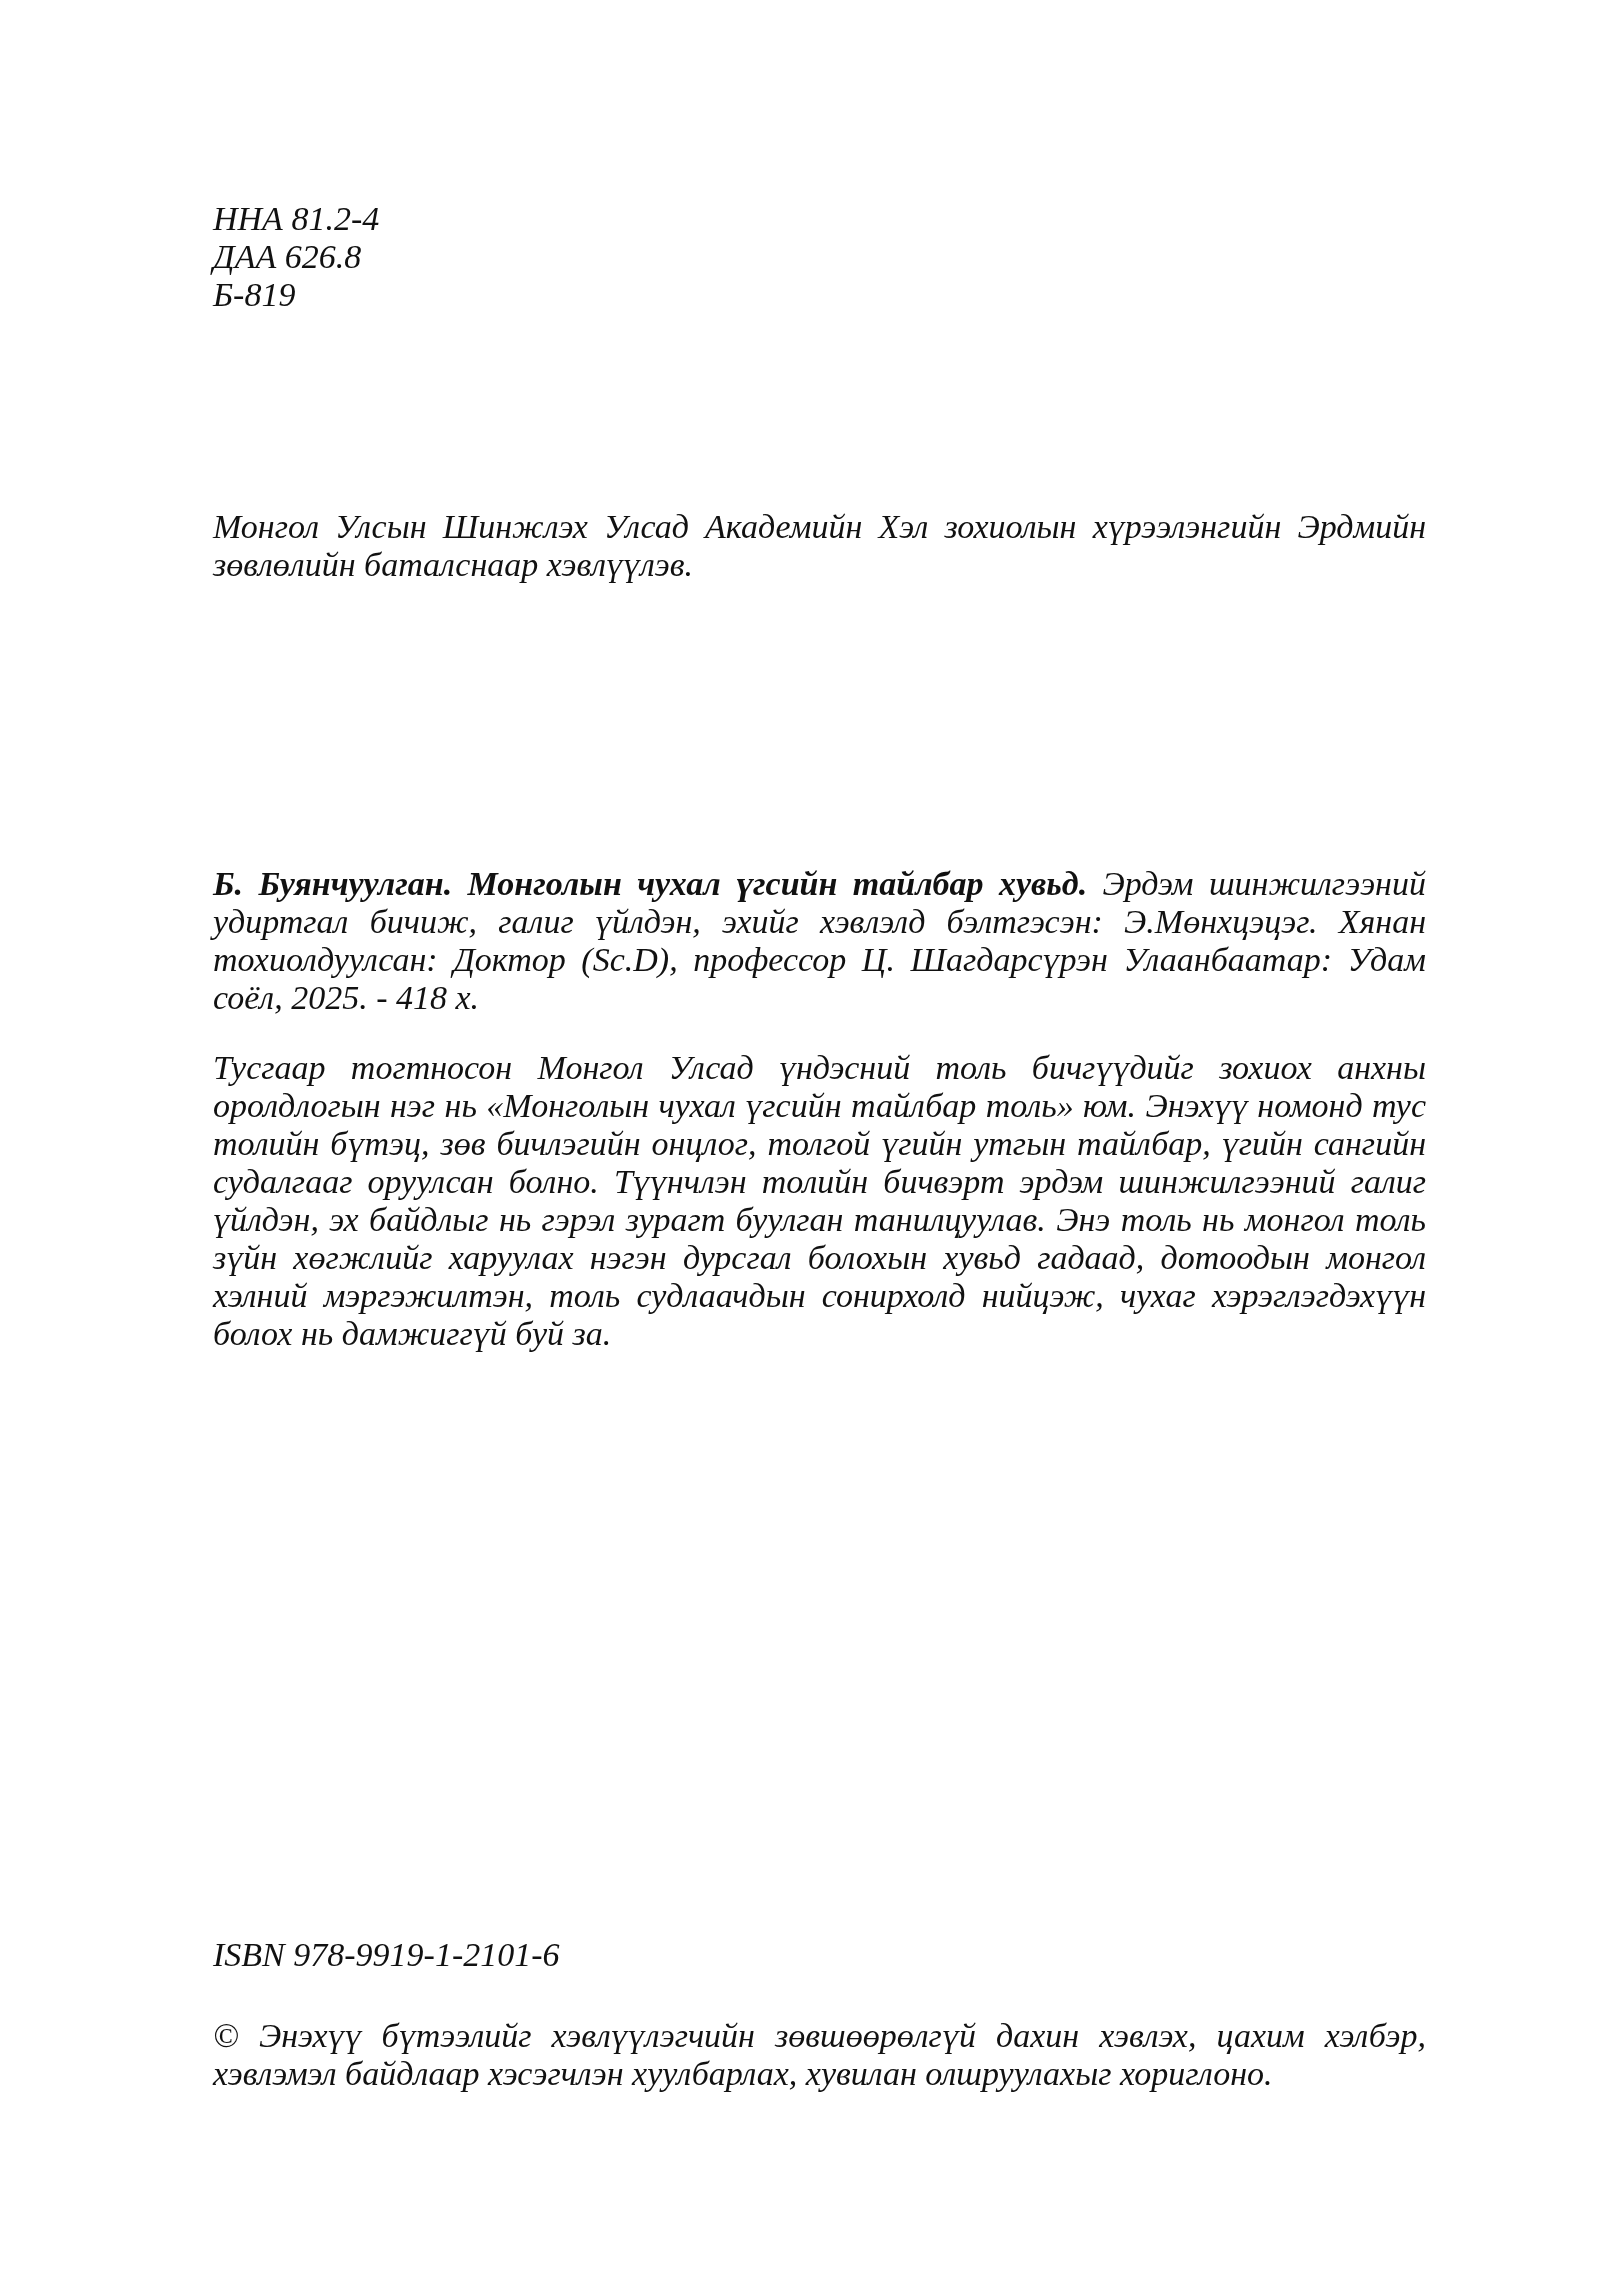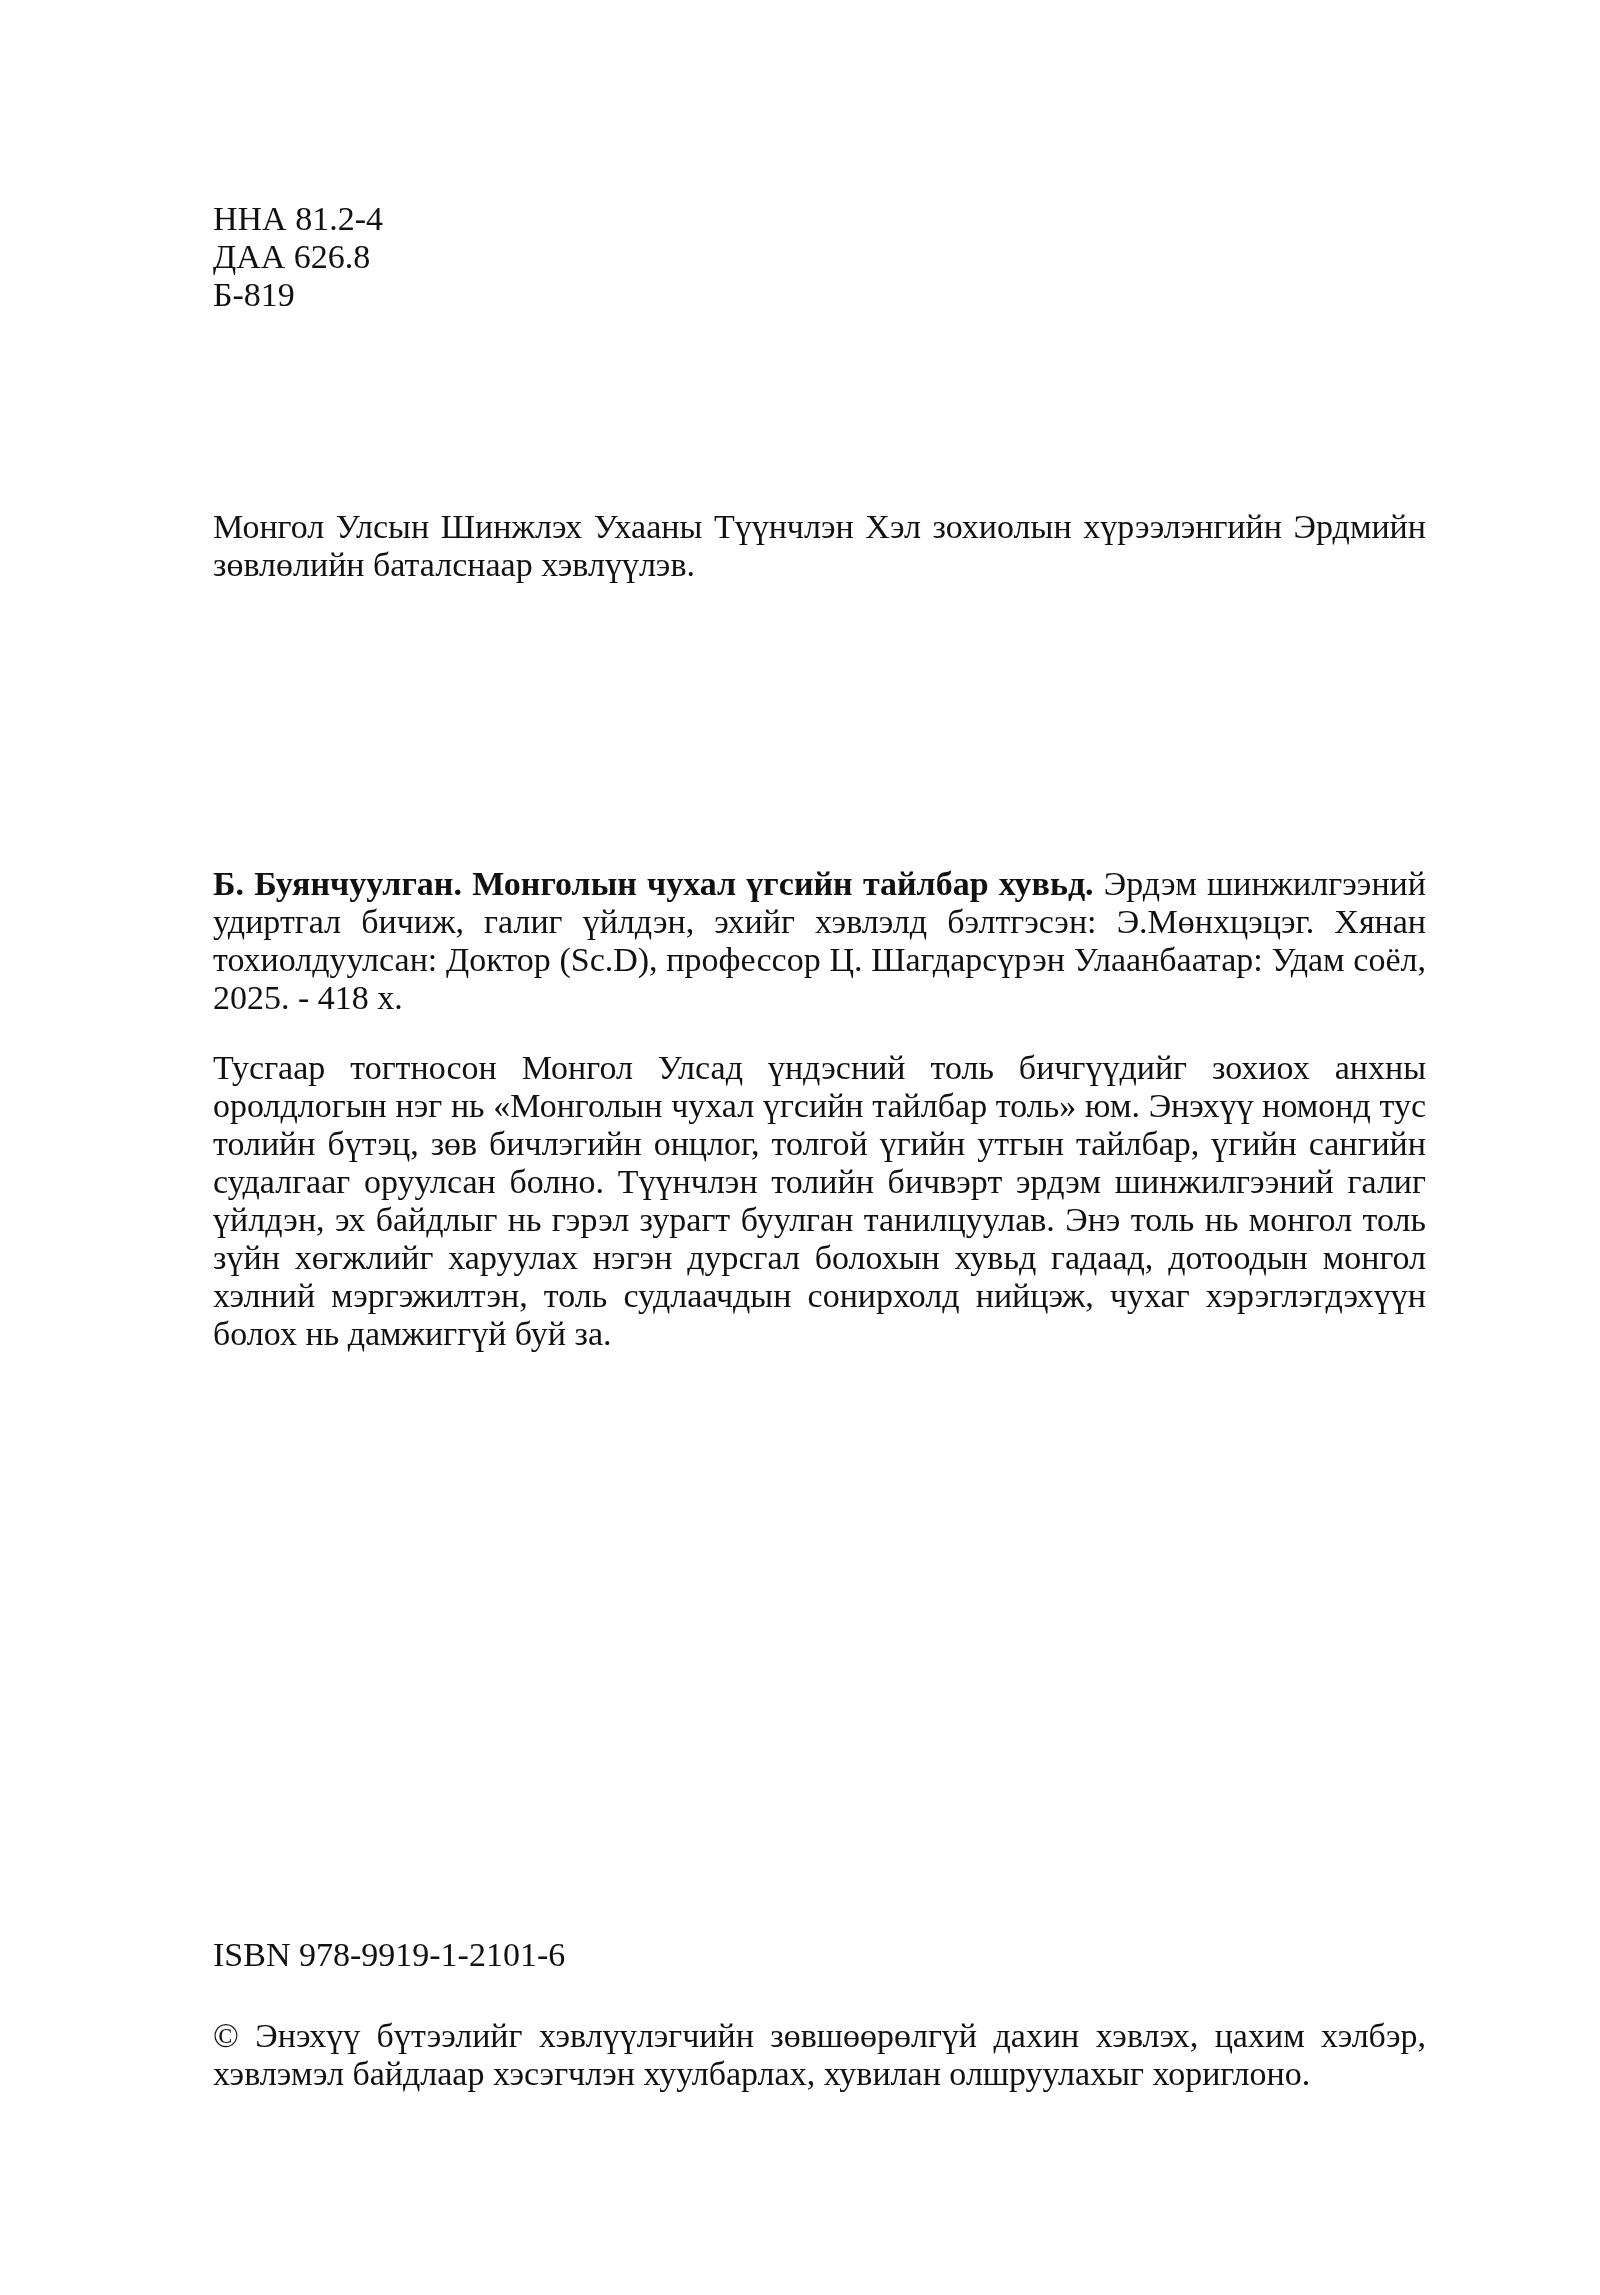--- a/index.html
+++ b/index.html
@@ -15,20 +15,21 @@
     font-family: "Liberation Serif", "DejaVu Serif", serif;
     font-size: 34px;
     line-height: 38px;
     color: #111111;
     overflow: hidden;
   }
   .block {
     position: absolute;
     left: 213px;
     width: 1213px;
+    font-style: italic;
   }
   .justified {
     text-align: justify;
     text-align-last: left;
     hyphens: none;
     -webkit-hyphens: none;
   }
   .plain {
     text-align: left;
   }
@@ -46,21 +47,21 @@
 <body>
 
 <div class="page">
 
   <div class="block class-block plain">
     <div>ННА 81.2-4</div>
     <div>ДАА 626.8</div>
     <div>Б-819</div>
   </div>
 
-  <div class="block approval-block justified">Монгол Улсын Шинжлэх Ухааны Түүнчлэн Хэл зохиолын хүрээлэнгийн Эрдмийн зөвлөлийн баталснаар хэвлүүлэв.</div>
+  <div class="block approval-block justified">Монгол Улсын Шинжлэх Улсад Академийн Хэл зохиолын хүрээлэнгийн Эрдмийн зөвлөлийн баталснаар хэвлүүлэв.</div>
 
   <div class="block biblio-block justified"><span class="bold">Б. Буянчуулган. Монголын чухал үгсийн тайлбар хувьд.</span><span> Эрдэм шинжилгээний удиртгал бичиж, галиг үйлдэн, эхийг хэвлэлд бэлтгэсэн: Э.Мөнхцэцэг. Хянан тохиолдуулсан: Доктор (Sc.D), профессор Ц. Шагдарсүрэн Улаанбаатар: Удам соёл, 2025. - 418 х.</span></div>
 
   <div class="block abstract-block justified">Тусгаар тогтносон Монгол Улсад үндэсний толь бичгүүдийг зохиох анхны оролдлогын нэг нь «Монголын чухал үгсийн тайлбар толь» юм. Энэхүү номонд тус толийн бүтэц, зөв бичлэгийн онцлог, толгой үгийн утгын тайлбар, үгийн сангийн судалгааг оруулсан болно. Түүнчлэн толийн бичвэрт эрдэм шинжилгээний галиг үйлдэн, эх байдлыг нь гэрэл зурагт буулган танилцуулав. Энэ толь нь монгол толь зүйн хөгжлийг харуулах нэгэн дурсгал болохын хувьд гадаад, дотоодын монгол хэлний мэргэжилтэн, толь судлаачдын сонирхолд нийцэж, чухаг хэрэглэгдэхүүн болох нь дамжиггүй буй за.</div>
 
   <div class="block isbn-block plain">ISBN 978-9919-1-2101-6</div>
 
   <div class="block copyright-block justified">© Энэхүү бүтээлийг хэвлүүлэгчийн зөвшөөрөлгүй дахин хэвлэх, цахим хэлбэр, хэвлэмэл байдлаар хэсэгчлэн хуулбарлах, хувилан олшруулахыг хориглоно.</div>
 
 </div>

